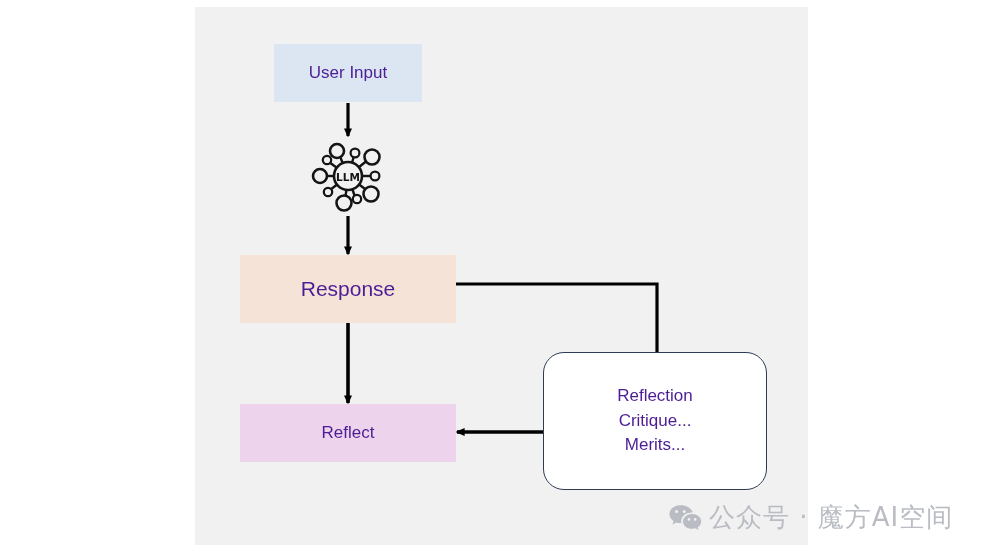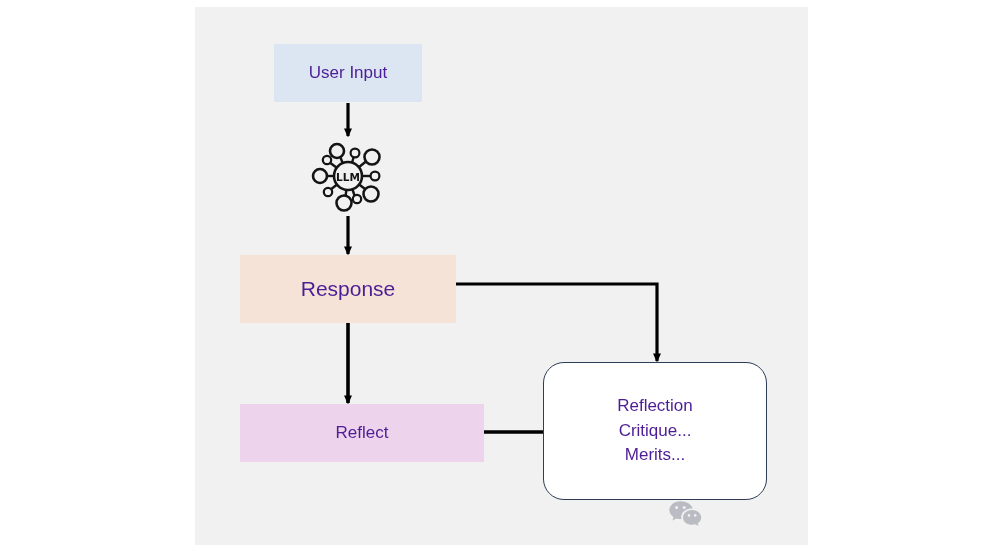--- a/index.html
+++ b/index.html
@@ -52,30 +52,30 @@
     width: 216px;
     height: 68px;
     background: #f6e3d8;
     font-size: 21px;
   }
 
   
   #node-reflect {
     left: 240px;
     top: 404px;
-    width: 244px;
+    width: 216px;
     height: 58px;
     background: #eed3ec;
     font-size: 17px;
   }
 
   
   #node-reflection {
     left: 543px;
-    top: 362px;
+    top: 352px;
     width: 224px;
     height: 138px;
     background: #ffffff;
     border: 1.6px solid #2e3c55;
     border-radius: 21px;
     flex-direction: column;
     font-size: 17px;
     line-height: 1.47;
   }
   #node-reflection .line { display: block; }
@@ -200,13 +200,14 @@
     <path d="M12.4 1.2C6.2 1.2 1.4 5.2 1.4 10.1c0 2.8 1.6 5.3 4.1 6.9l-1.1 3.4 3.9-2
              c1.3 0.4 2.7 0.6 4.1 0.6 0.4 0 0.8 0 1.1-0.1 -0.2-0.7-0.3-1.4-0.3-2.1
              0-4.6 4.6-8.4 10.3-8.4 0.4 0 0.8 0 1.2 0.1C23.6 4.4 18.6 1.2 12.4 1.2z" fill="#b9bcc2"></path>
     <circle cx="8.6" cy="7.6" r="1.5" fill="#f1f1f1"></circle>
     <circle cx="16.2" cy="7.6" r="1.5" fill="#f1f1f1"></circle>
     <path d="M33.2 17.4c0-4.1-4.1-7.4-9.1-7.4 -5 0-9.1 3.3-9.1 7.4 0 4.1 4.1 7.4 9.1 7.4
              1.1 0 2.2-0.2 3.2-0.5l3.3 1.7 -0.9-2.8C31.8 21.8 33.2 19.7 33.2 17.4z" fill="#b9bcc2"></path>
     <circle cx="21" cy="15.4" r="1.3" fill="#f1f1f1"></circle>
     <circle cx="27.2" cy="15.4" r="1.3" fill="#f1f1f1"></circle>
   </svg>
+  <span class="wm-text">公众号 · 魔方AI空间</span>
 </div>
 
 </body></html>

